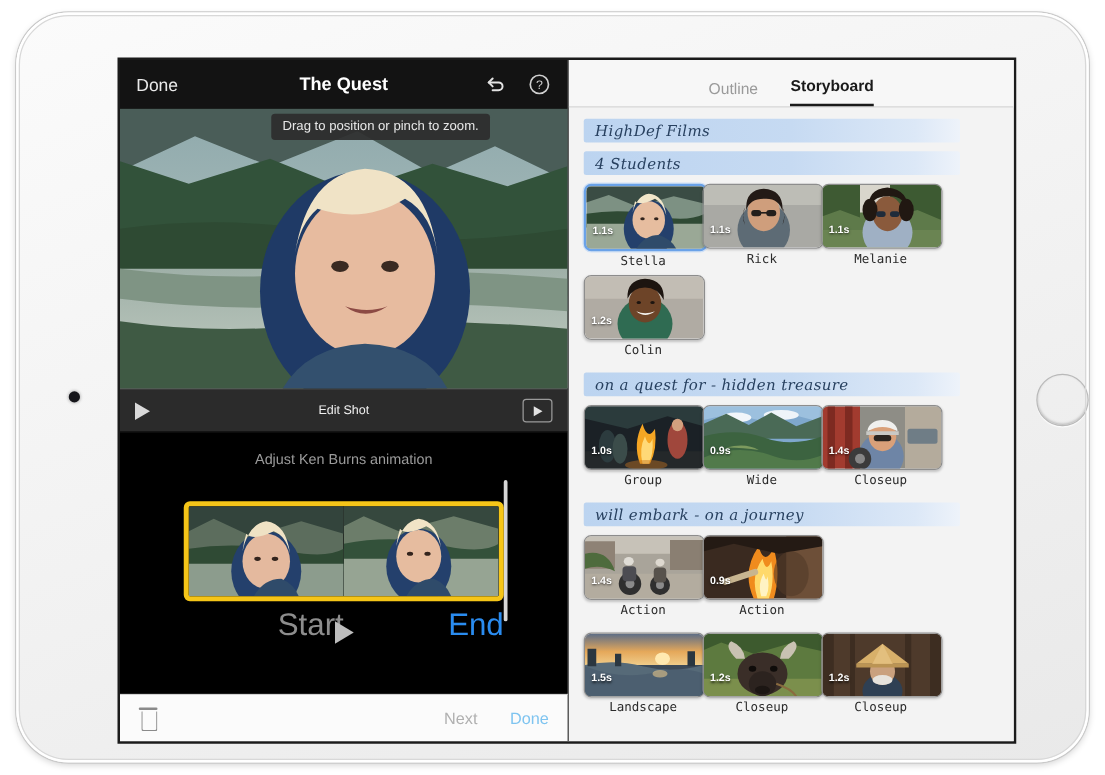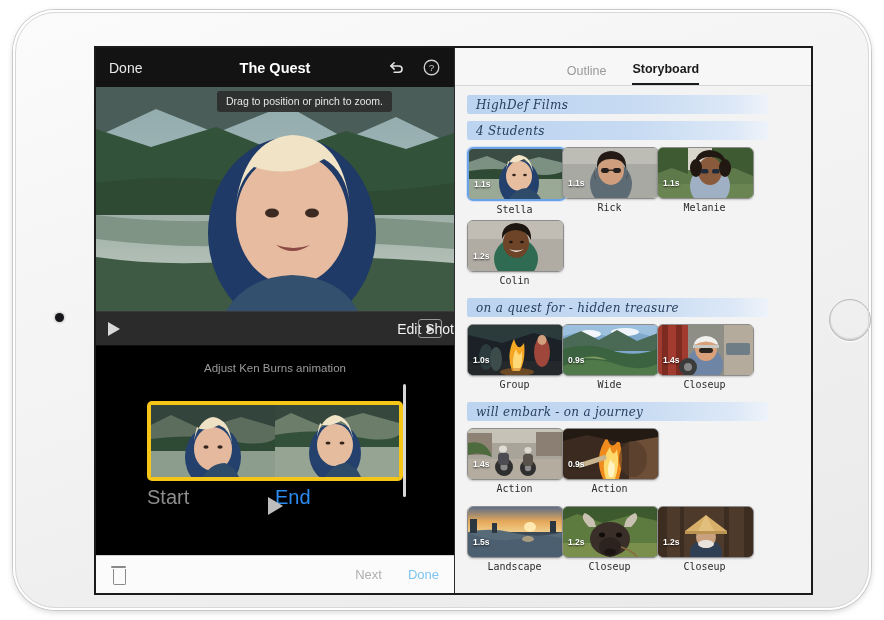--- a/index.html
+++ b/index.html
@@ -57,41 +57,41 @@
   .kb-badge{
     position:absolute;right:8px;bottom:12px;background:rgba(48,48,48,.9);
     color:#e9e9e9;font-size:10px;border-radius:3px;padding:4px 6px 4px 9px;
     display:flex;align-items:center;gap:7px;z-index:5;}
   .kb-badge .scr{width:15px;height:12px;border:1.4px solid #dcdcdc;border-radius:2px;
                  box-shadow:inset 0 0 0 1.5px #2f2f2f;}
 
   .editbar{height:33px;background:#2b2b2b;border-top:1px solid #3a3a3a;
            border-bottom:1px solid #0e0e0e;display:flex;align-items:center;
            padding:0 12px;position:relative;flex:0 0 33px;}
-  .editbar .title{position:absolute;left:0;right:0;text-align:right;
-                  color:#f0f0f0;font-size:14px;pointer-events:none;}
+  .editbar .title{position:absolute;left:0;right:0;text-align:center;
+                  color:#f0f0f0;font-size:10px;pointer-events:none;}
   .tri{width:0;height:0;border-top:7px solid transparent;border-bottom:7px solid transparent;
        border-left:12px solid #d9d9d9;}
   .playbox{margin-left:auto;width:22px;height:17px;border:1.4px solid #9a9a9a;
            border-radius:3px;display:flex;align-items:center;justify-content:center;z-index:2;}
   .playbox i{width:0;height:0;border-top:4.5px solid transparent;
              border-bottom:4.5px solid transparent;border-left:7px solid #e2e2e2;
              display:block;margin-left:1px;}
 
   .ken-area{flex:1;position:relative;background:#000000;}
   .hint{text-align:center;color:#9b9b9b;font-size:11.5px;padding-top:16px;}
 
   .filmwrap{position:absolute;left:51px;top:55px;width:256px;}
   .filmstrip{border:4px solid #f5c518;border-radius:5px;height:72px;display:flex;overflow:hidden;}
   .filmstrip .half{flex:1;position:relative;overflow:hidden;}
   .playhead{position:absolute;left:307px;top:38px;width:3px;height:113px;
             background:#d7d7d7;border-radius:2px;}
 
   .se-row{position:absolute;left:51px;top:140px;width:256px;display:flex;}
-  .se-row span{flex:1;text-align:left;font-size:20px;}
+  .se-row span{flex:1;text-align:right;font-size:25px;}
   .se-start{color:#8d8d8d;}
   .se-end{color:#2a8cf0;}
 
   .bigplay{position:absolute;left:0;right:0;bottom:40px;display:flex;justify-content:center;}
   .bigplay i{width:0;height:0;border-top:9px solid transparent;
              border-bottom:9px solid transparent;border-left:15px solid #bdbdbd;display:block;}
 
   .bottombar{height:37px;background:#fbfbfb;border-top:1px solid #d2d2d2;
              display:flex;align-items:center;padding:0 15px;flex:0 0 37px;gap:20px;}
   .trash{width:15px;height:18px;position:relative;}

